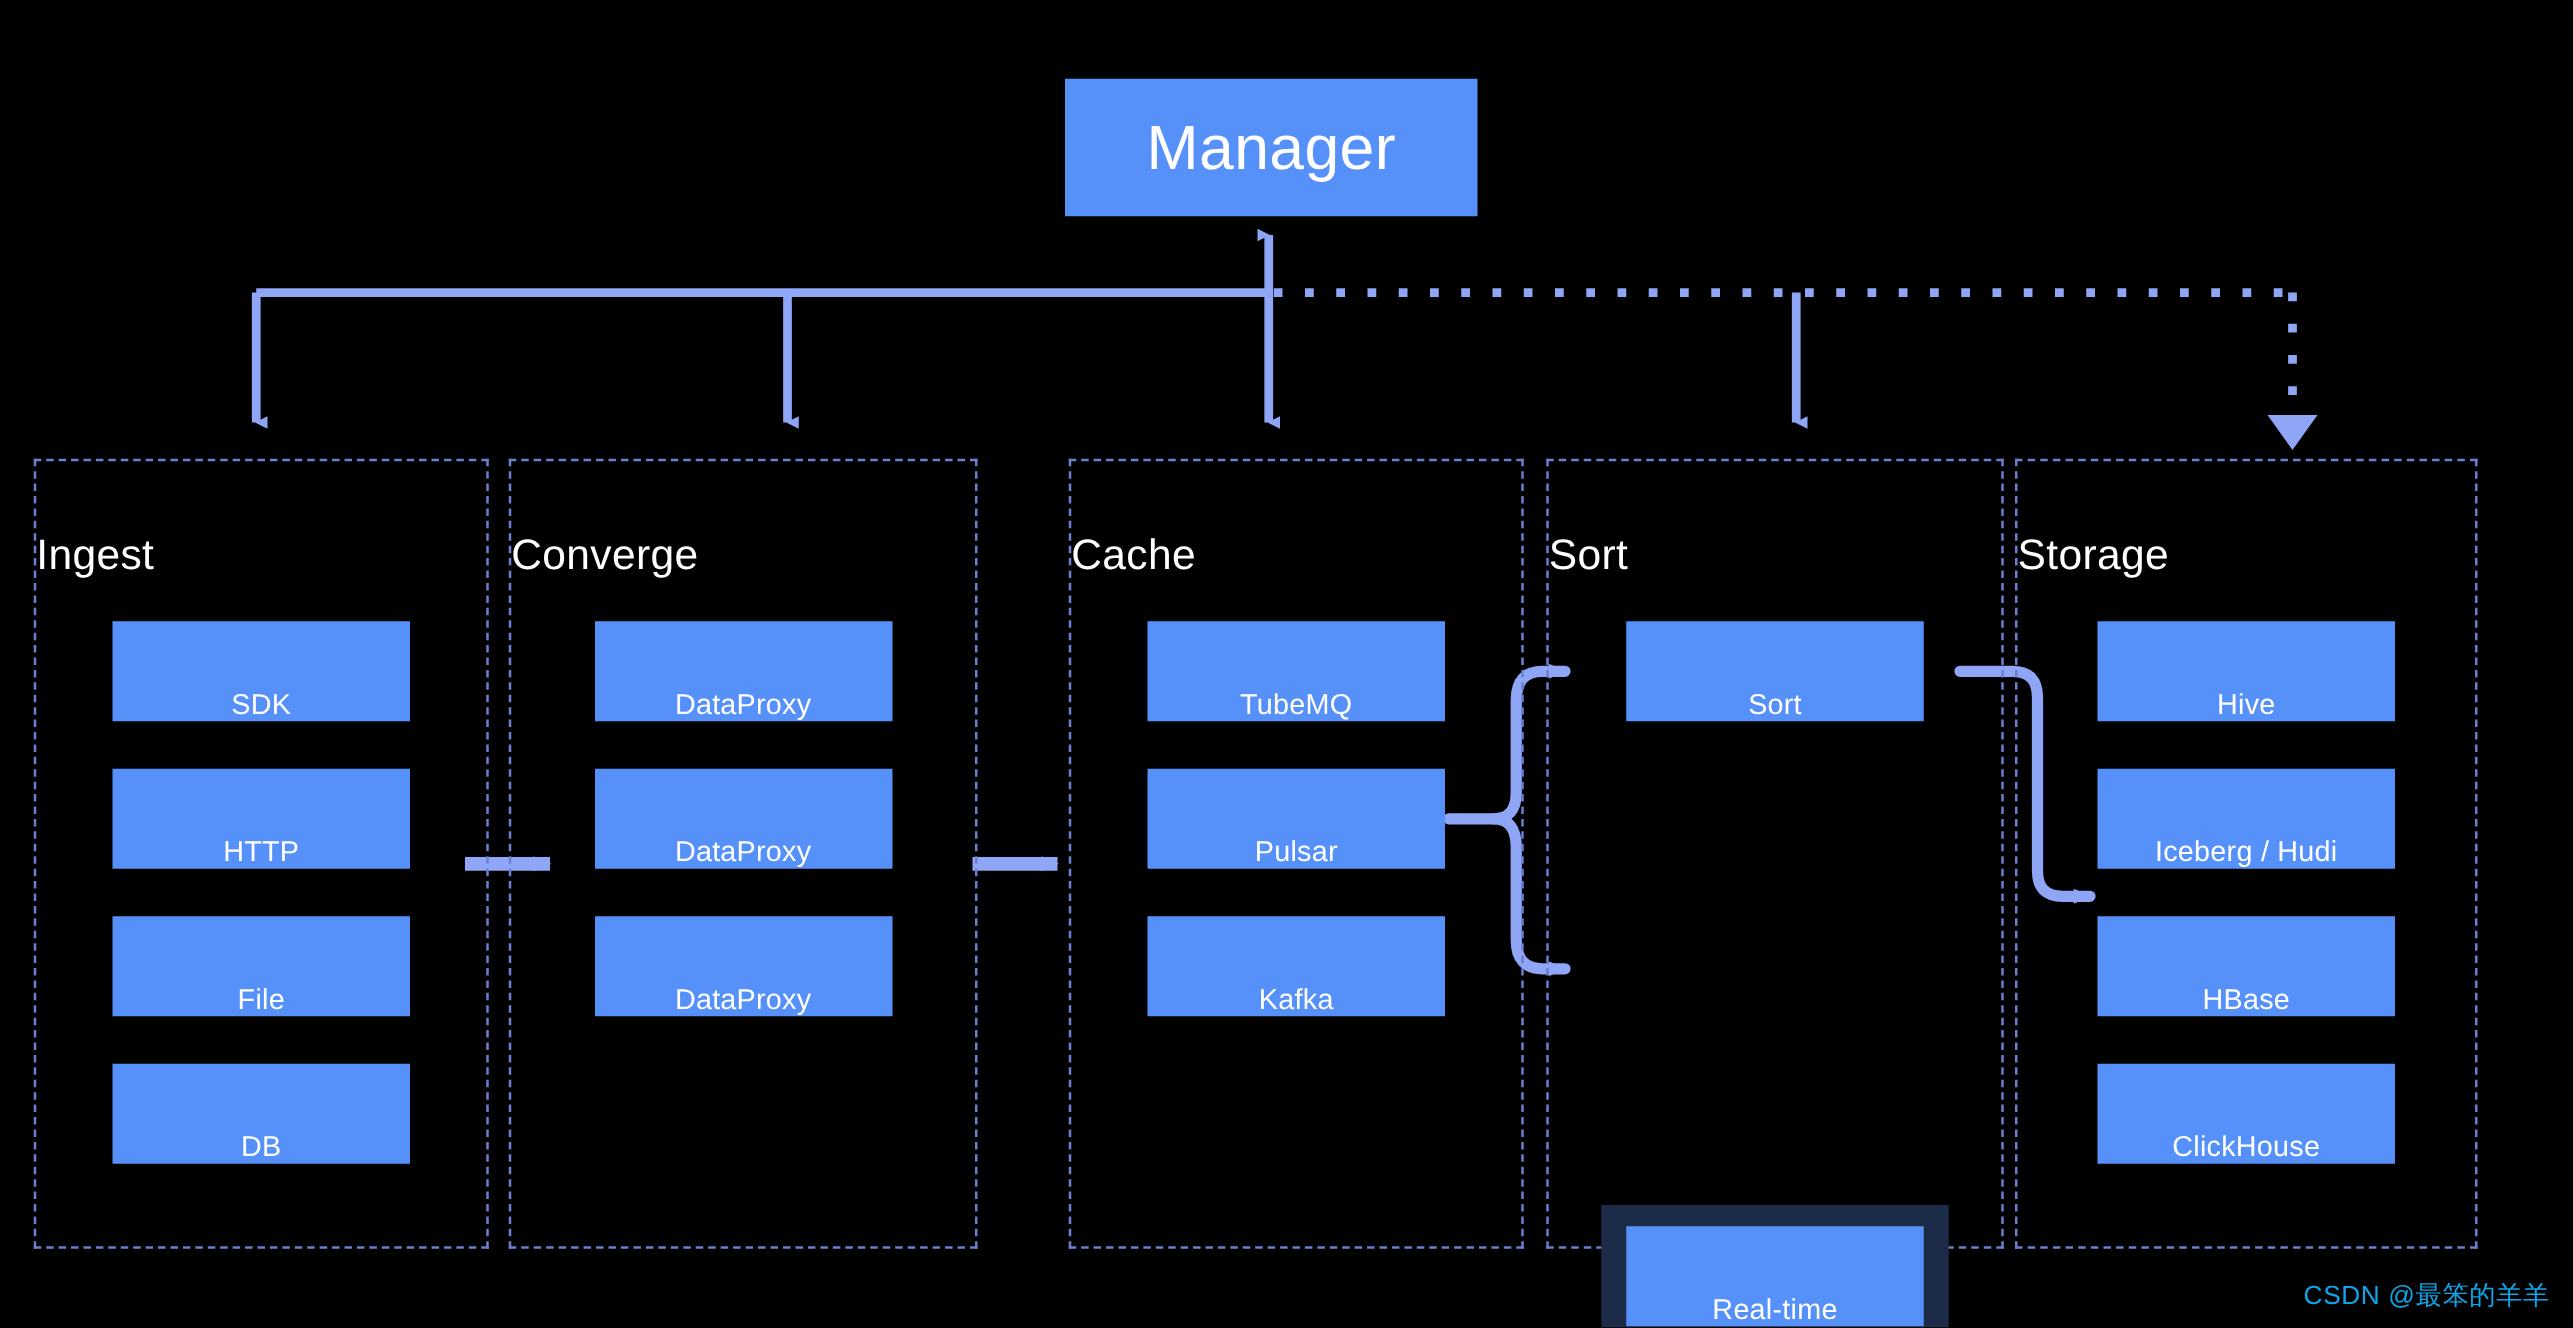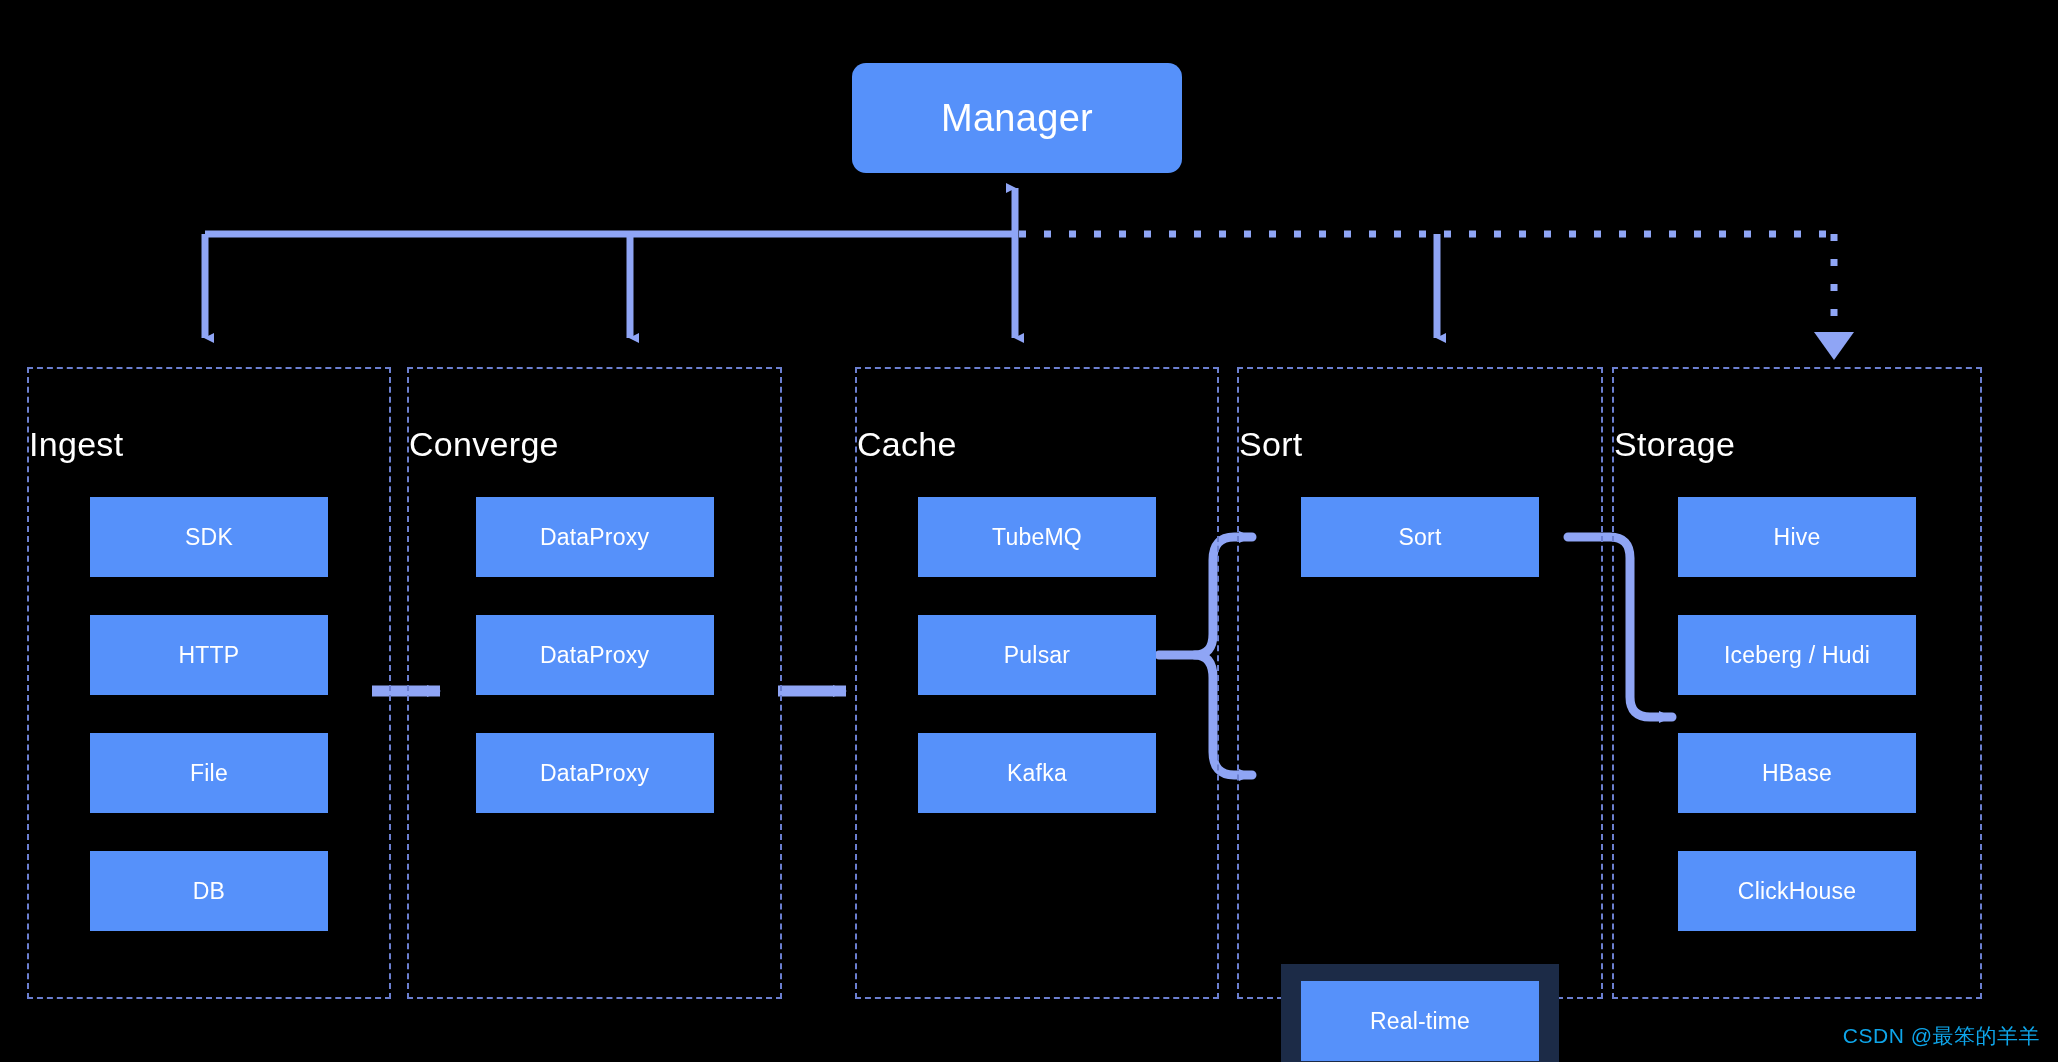--- a/index.html
+++ b/index.html
@@ -26,23 +26,22 @@
     position: absolute;
     left: 852px;
     top: 63px;
     width: 330px;
     height: 110px;
     background: #5691fa;
     display: flex;
     align-items: center;
     justify-content: center;
     color: #ffffff;
-    font-size: 38px;
+    font-size: 50px;
     letter-spacing: 0.3px;
-    border-radius: 14px;
   }
   .column {
     position: absolute;
     top: 367px;
     height: 632px;
     border: 2px dashed #6b7fd0;
     box-sizing: border-box;
   }
   .column-title {
     position: absolute;
@@ -58,21 +57,21 @@
     top: 128px;
     left: 0;
     width: 100%;
   }
   .node-box {
     margin: 0 auto 38px auto;
     width: 238px;
     height: 80px;
     background: #5691fa;
     display: flex;
-    align-items: center;
+    align-items: flex-end;
     justify-content: center;
     color: #ffffff;
     font-size: 23px;
     letter-spacing: 0.2px;
   }
   .sort-inner-panel {
     position: absolute;
     left: 50%;
     transform: translateX(-50%);
     top: 595px;

